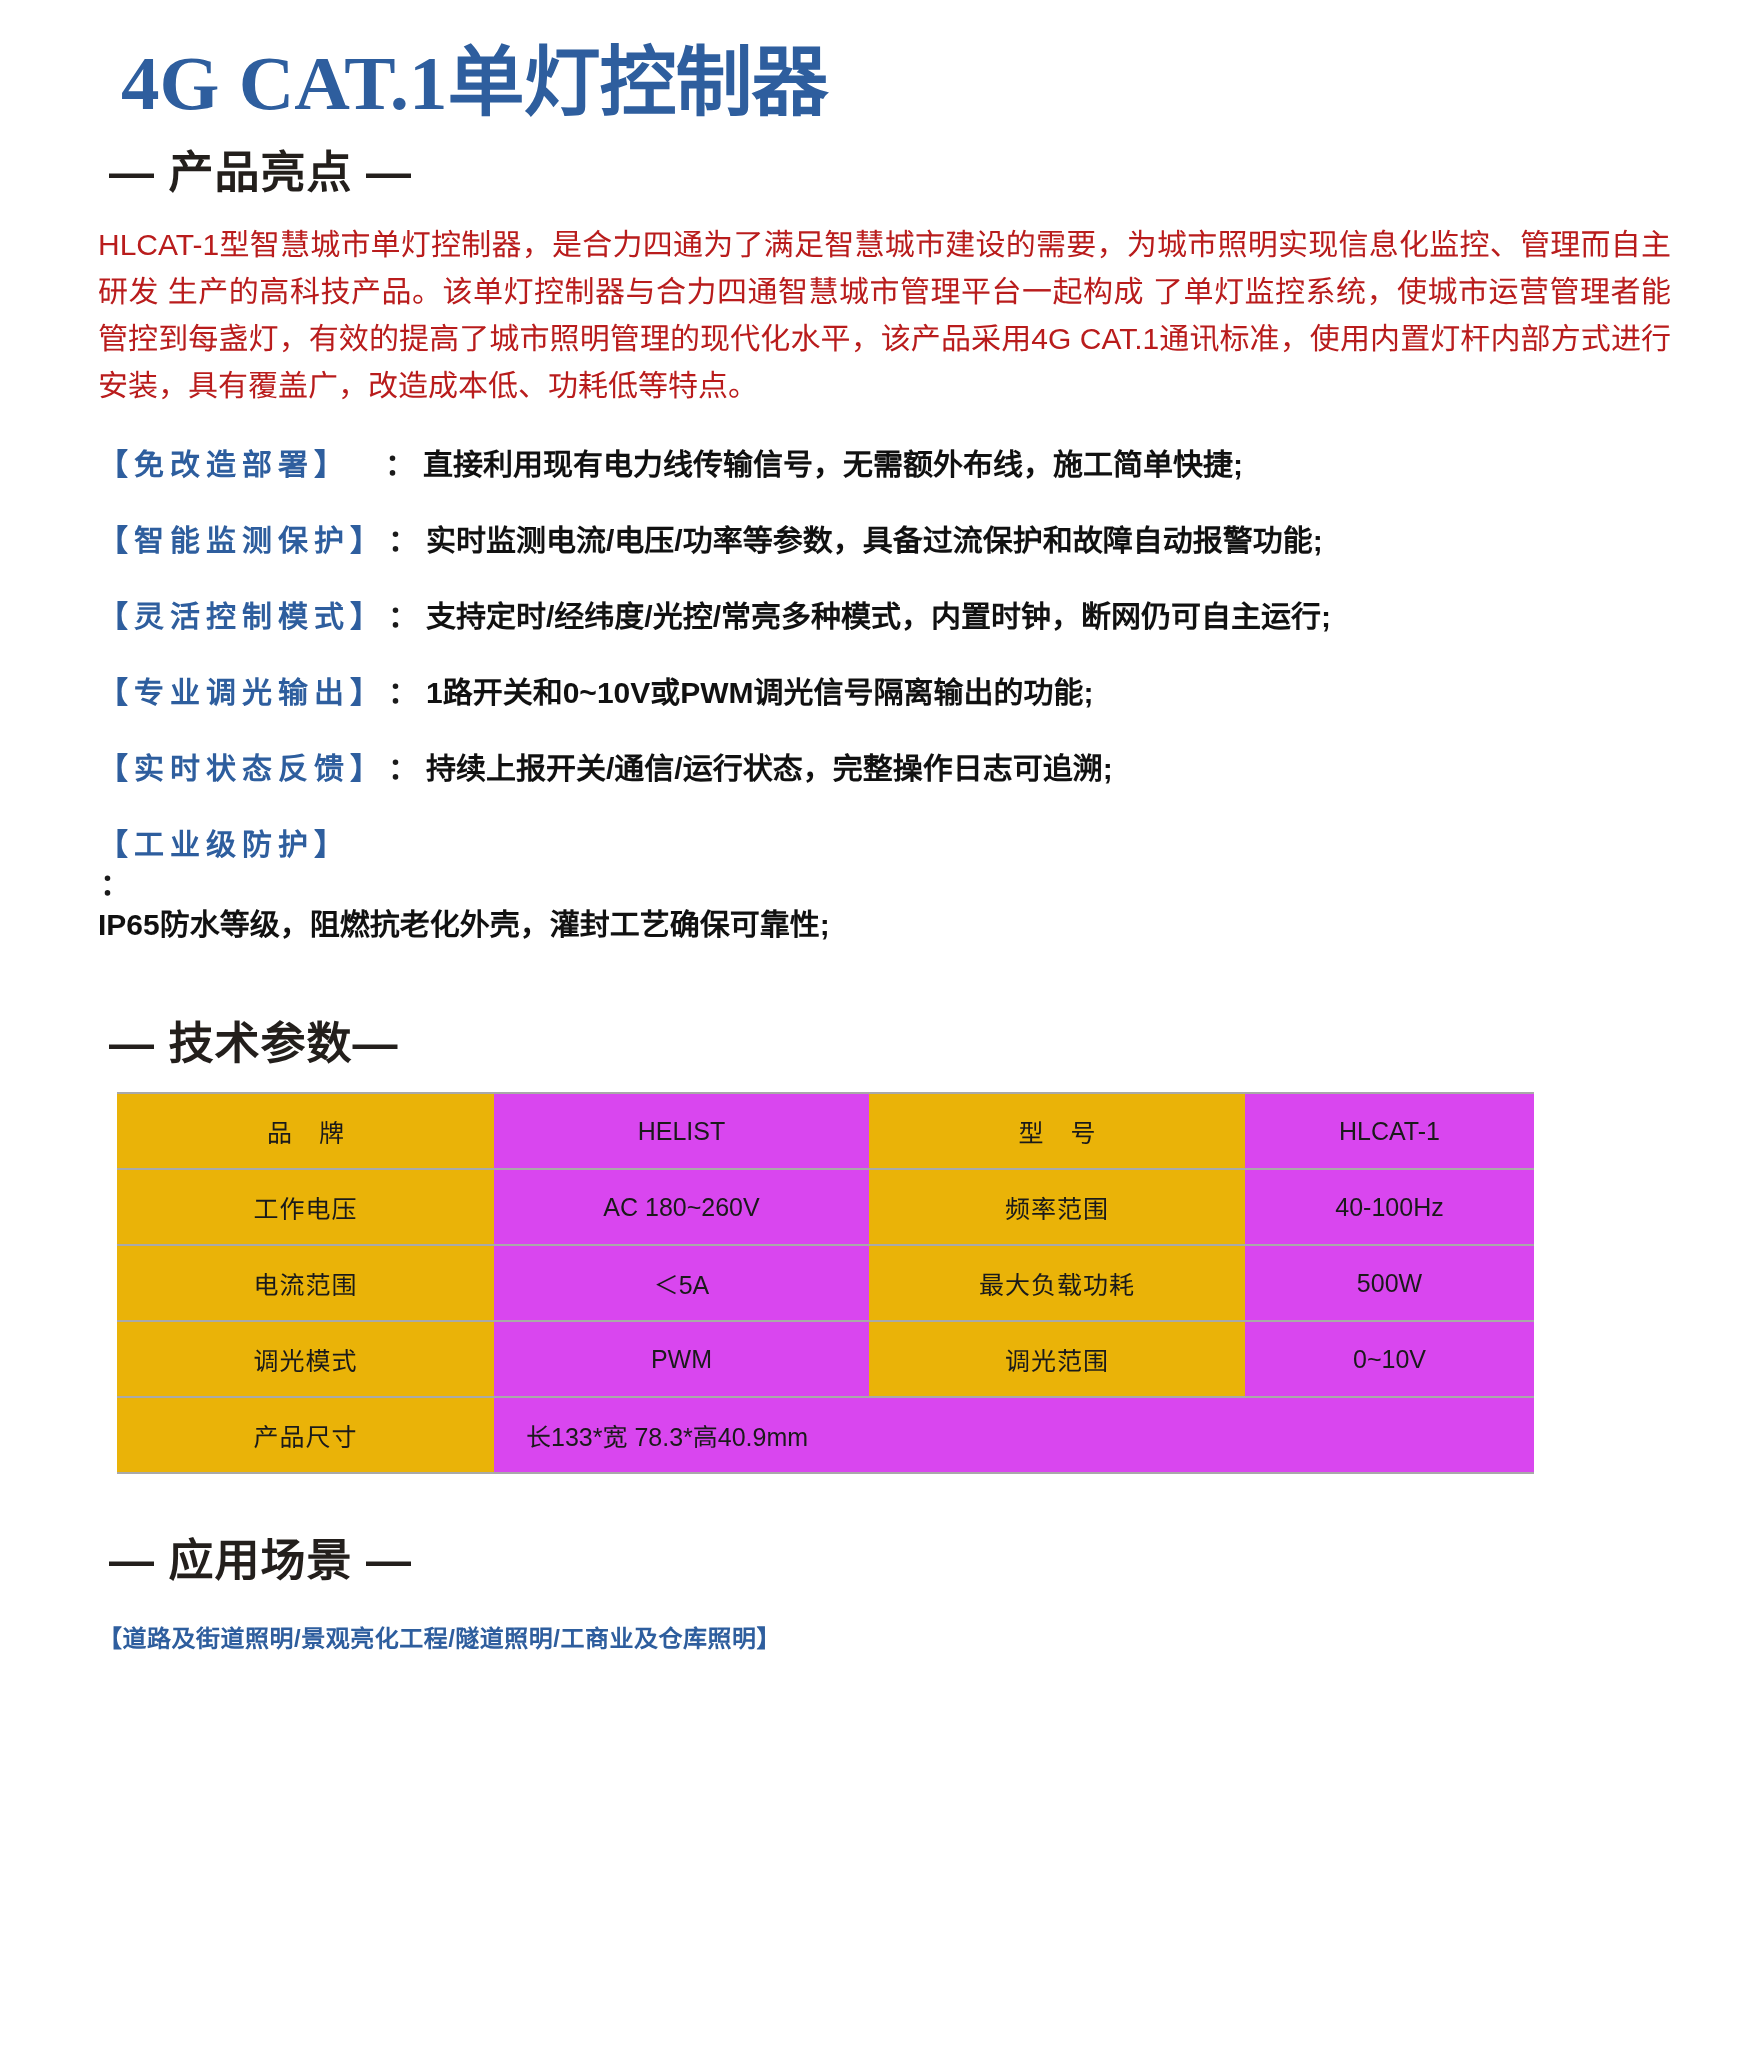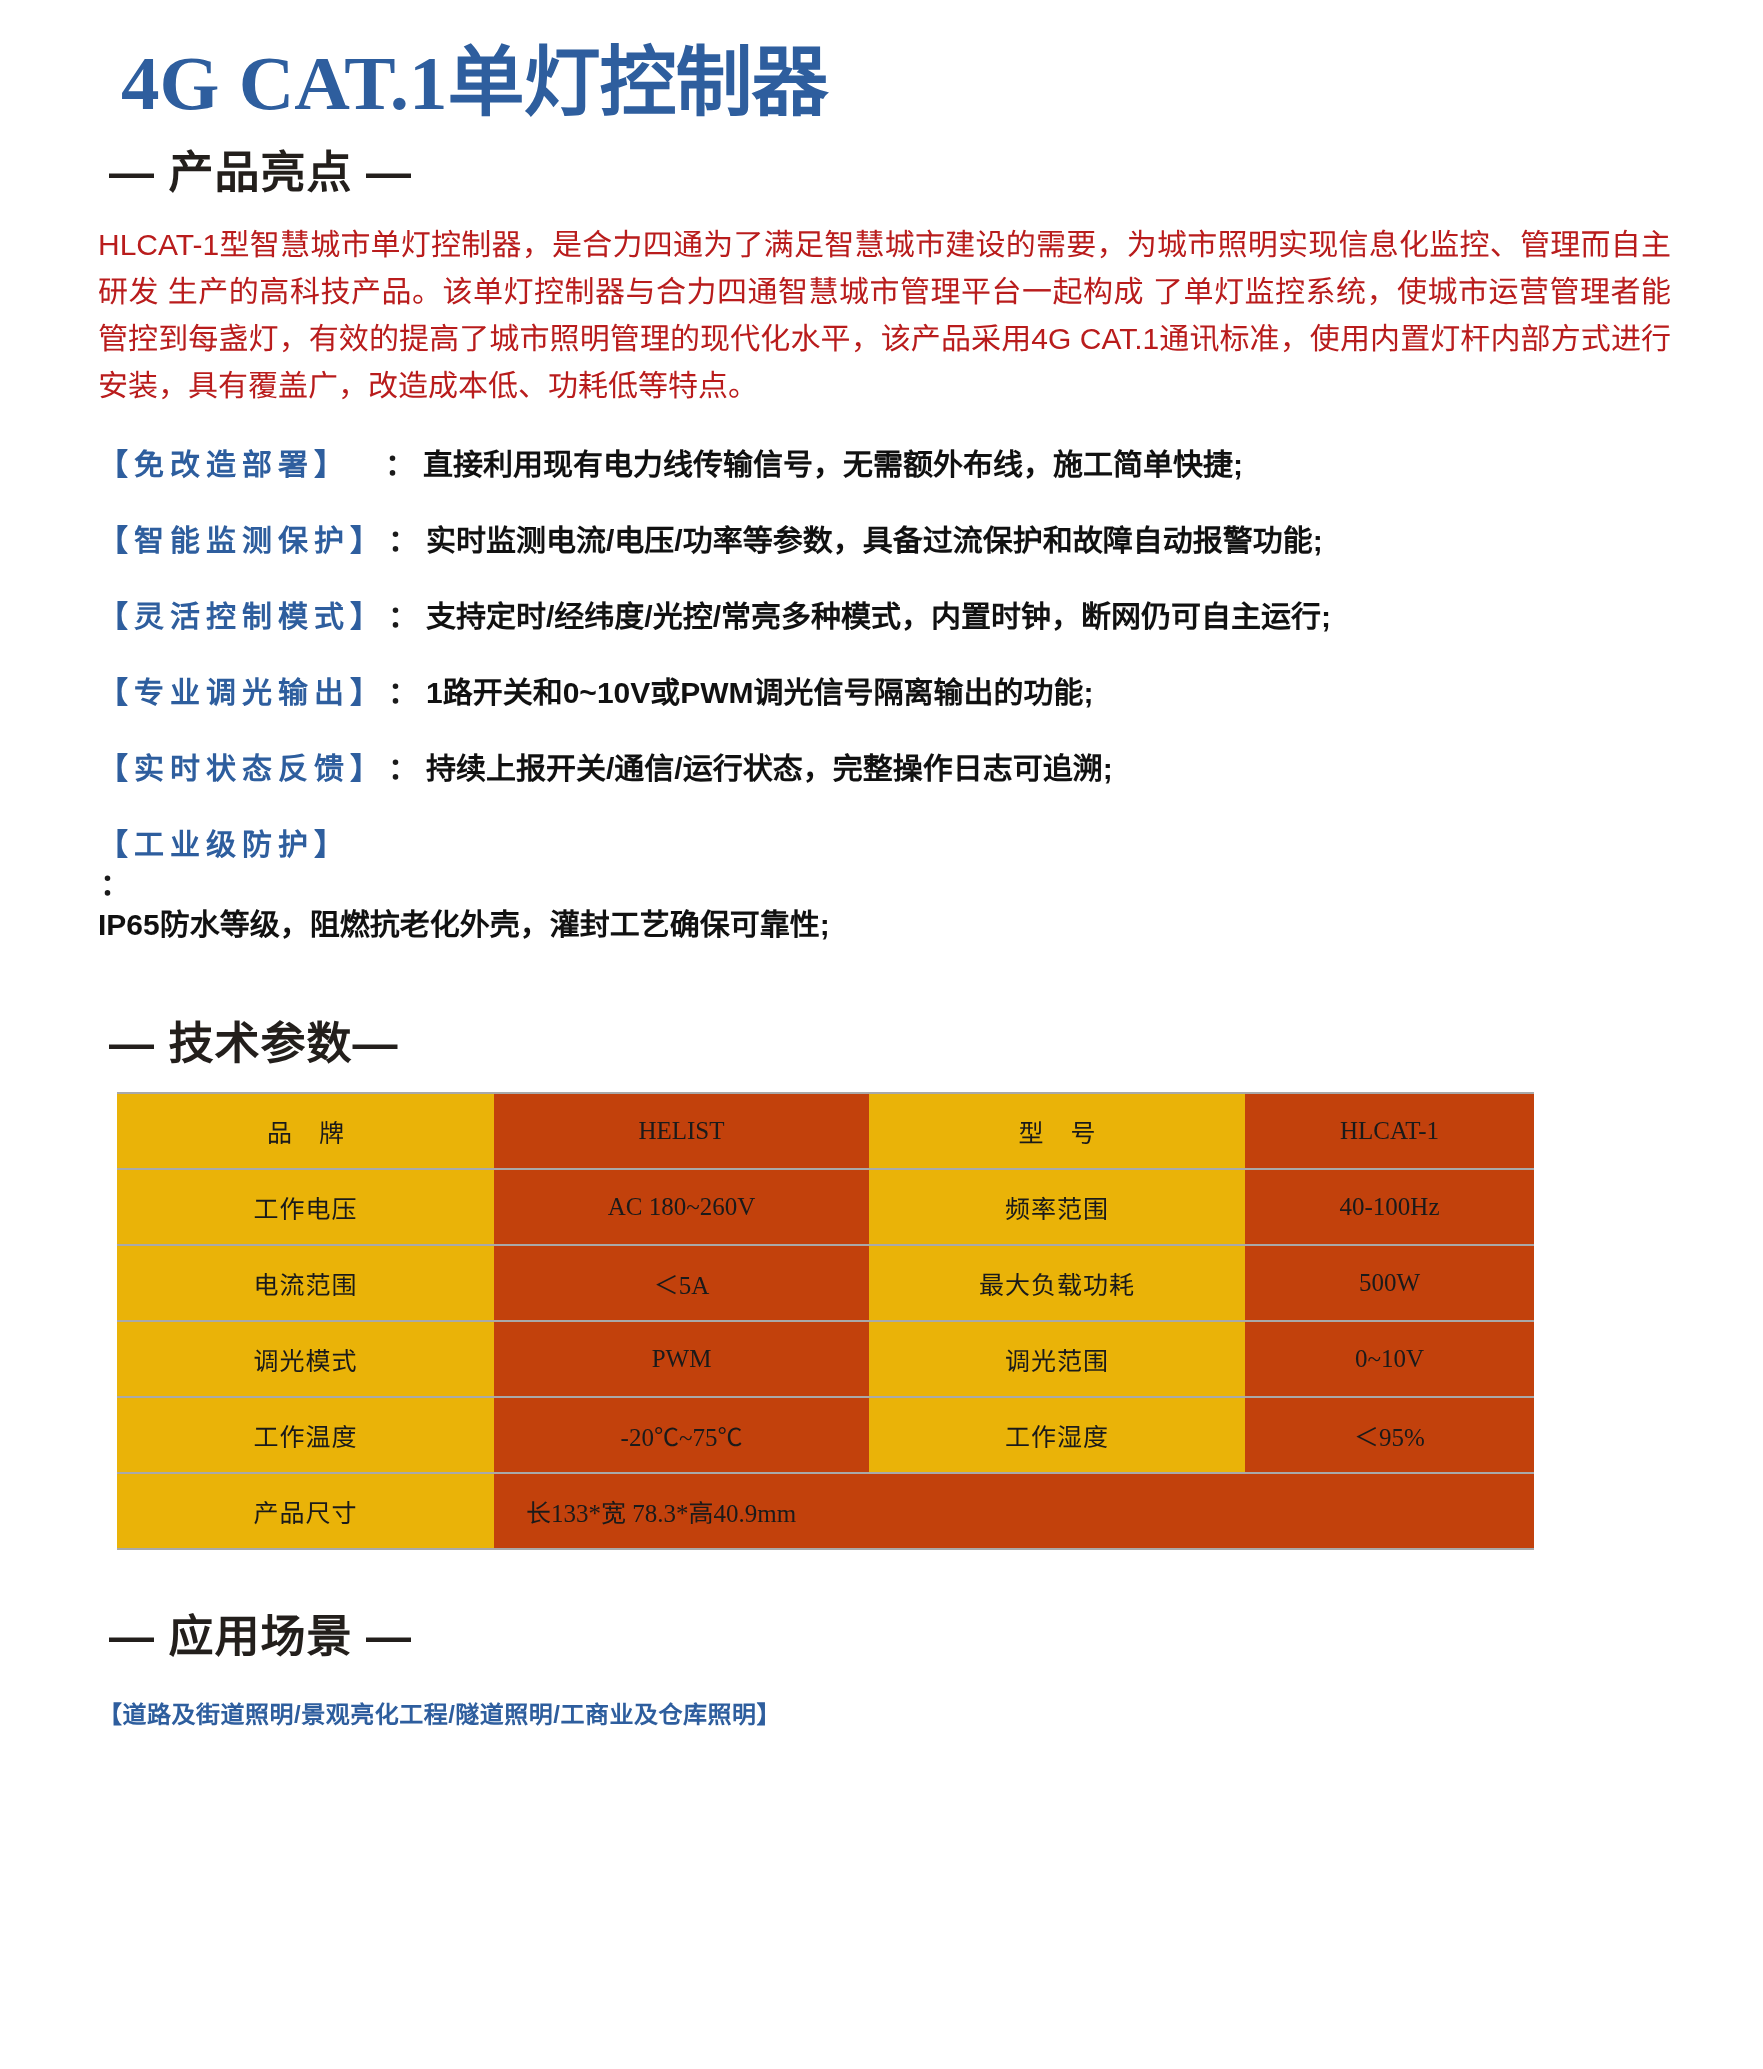--- a/index.html
+++ b/index.html
@@ -132,22 +132,22 @@
     border: none;
   }
   .spec-table td.label {
     background: #eab308;
     font-family: "Liberation Sans", "DejaVu Sans", sans-serif;
     font-size: 25px;
     letter-spacing: 1px;
   }
   .spec-table td.label.spaced { letter-spacing: 10px; text-indent: 10px; }
   .spec-table td.value {
-    background: #c2410c;
-    font-family: Liberation Serif, serif;
+    background: #d946ef;
+    font-family: Liberation Sans, sans-serif;
   }
   .spec-table td.value.left {
     text-align: left;
     padding-left: 32px;
   }
 
   
   .scenarios {
     margin: 34px 8px 0 0;
     padding: 0 0 0 98px;
@@ -234,26 +234,20 @@
         <td class="label">最大负载功耗</td>
         <td class="value">500W</td>
       </tr>
       <tr>
         <td class="label">调光模式</td>
         <td class="value">PWM</td>
         <td class="label">调光范围</td>
         <td class="value">0~10V</td>
       </tr>
       <tr>
-        <td class="label">工作温度</td>
-        <td class="value">-20℃~75℃</td>
-        <td class="label">工作湿度</td>
-        <td class="value">＜95%</td>
-      </tr>
-      <tr>
         <td class="label">产品尺寸</td>
         <td class="value left" colspan="3">长133*宽 78.3*高40.9mm</td>
       </tr>
     </tbody>
   </table>
 
   <div class="section-head" id="head-scenarios">— 应用场景 —</div>
 
   <div class="scenarios">【道路及街道照明/景观亮化工程/隧道照明/工商业及仓库照明】</div>
 

